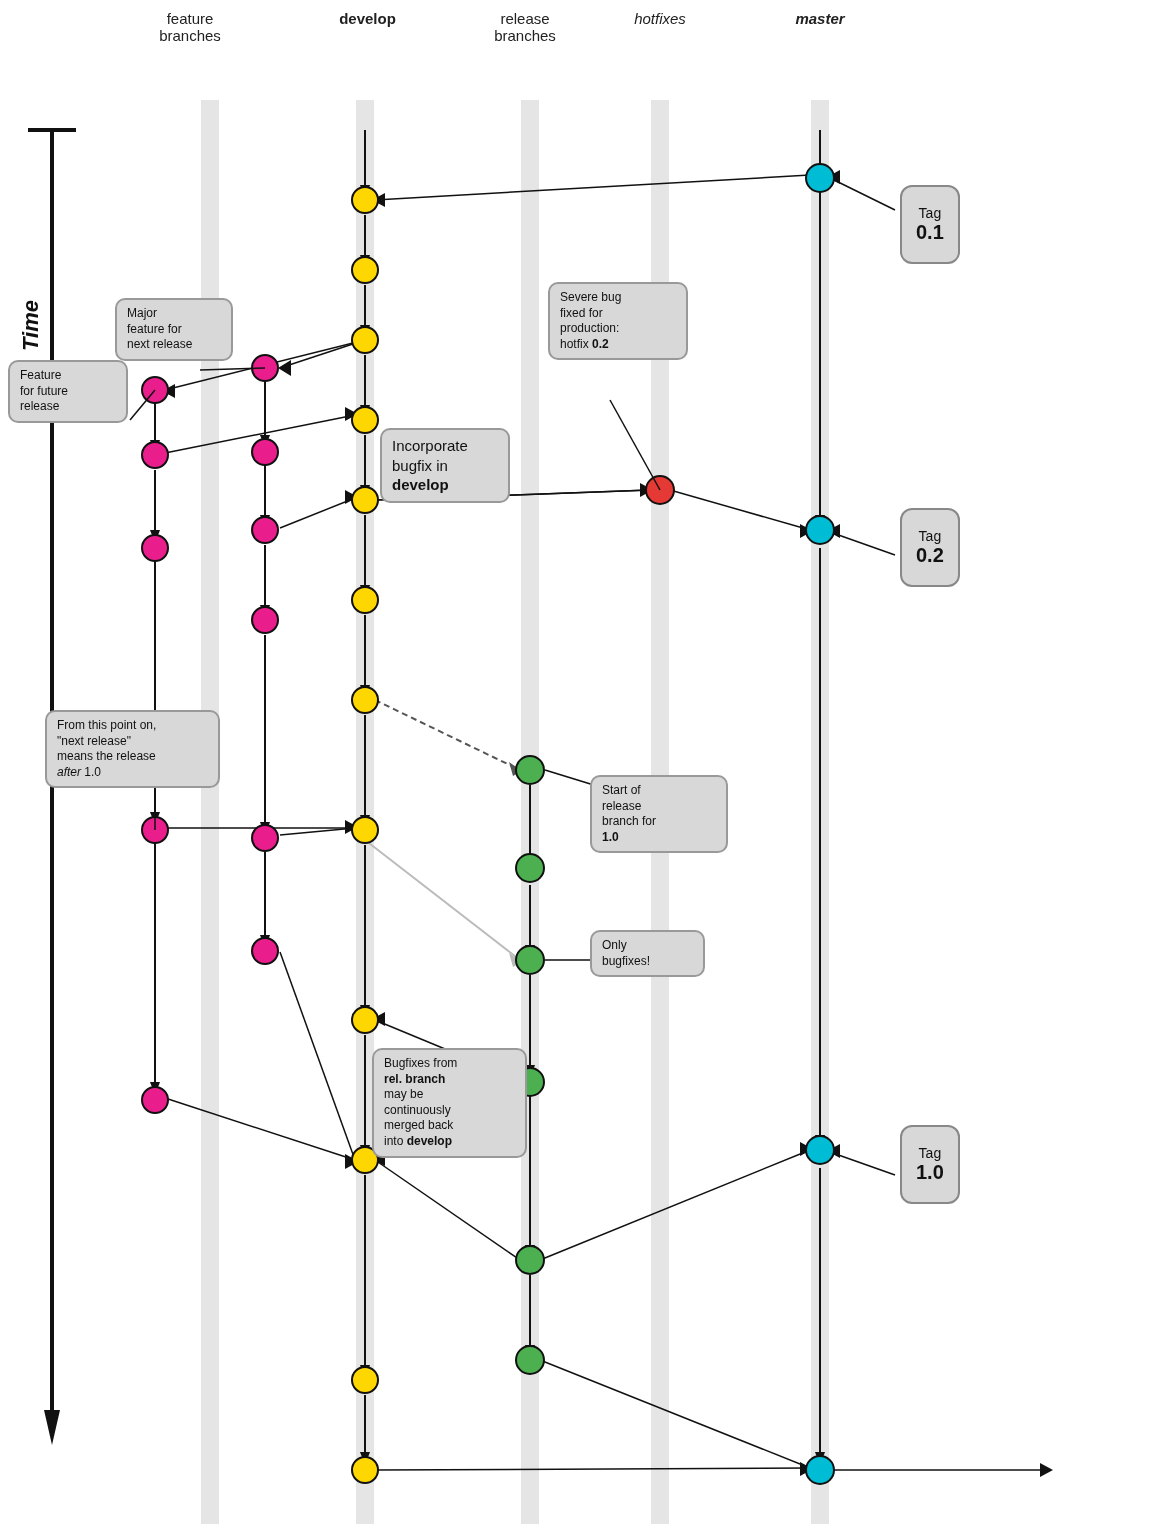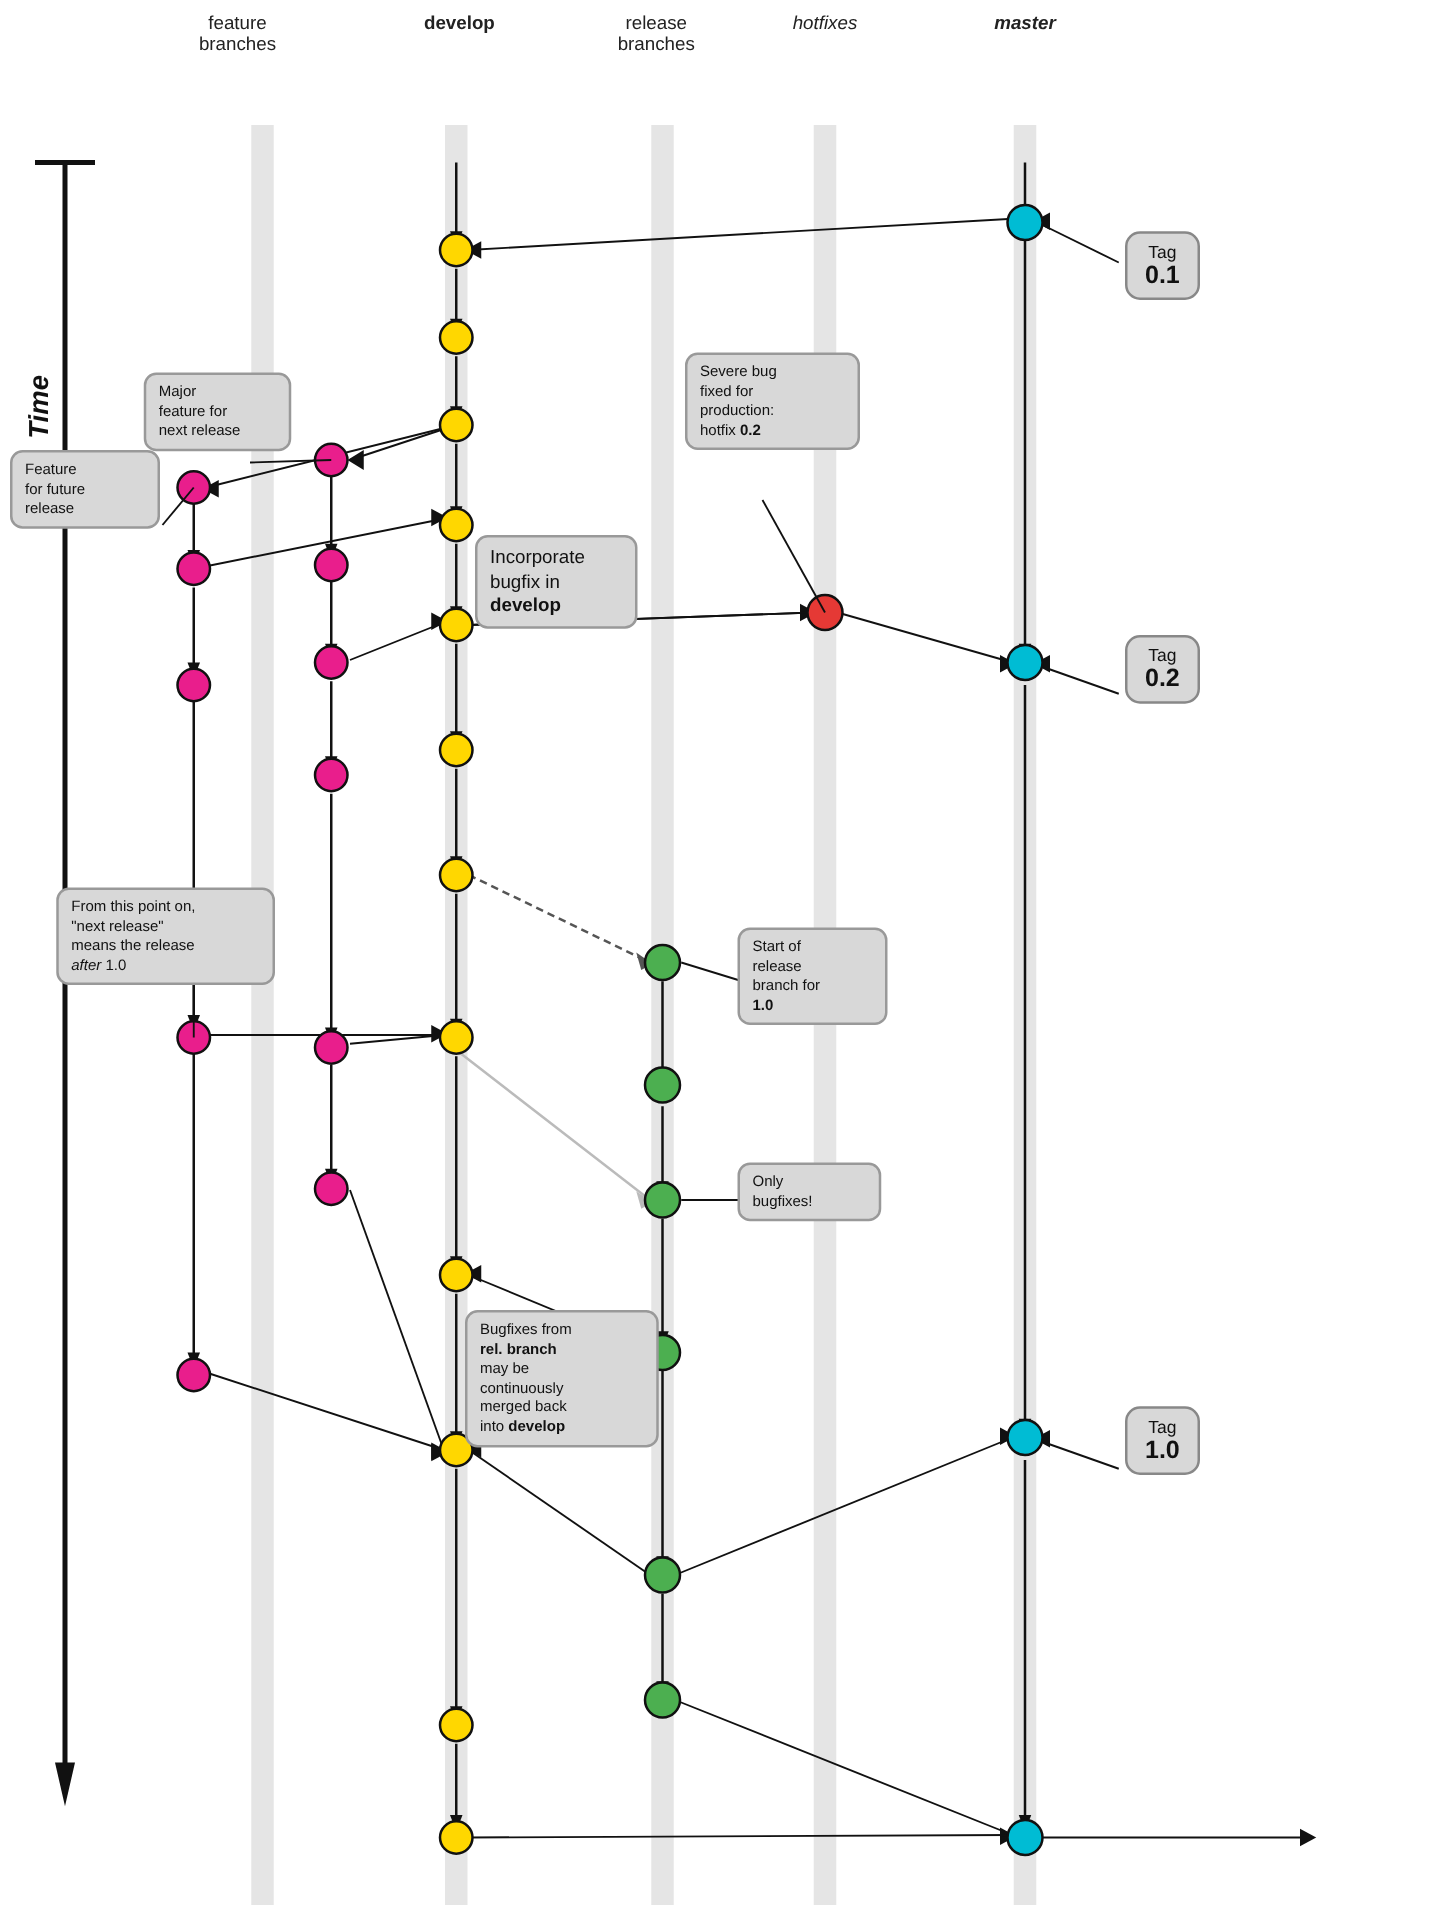--- a/index.html
+++ b/index.html
@@ -32,21 +32,21 @@
       font-weight: bold;
     }
     .label-box i {
       font-style: italic;
     }
     .tag-box {
       position: absolute;
       background: #d8d8d8;
       border: 2.5px solid #888;
       border-radius: 12px;
-      padding: 6px 14px;
+      padding: 18px 14px;
       font-size: 14px;
       text-align: center;
       color: #111;
     }
     .tag-box .tag-num {
       font-size: 20px;
       font-weight: bold;
       display: block;
     }
     .col-label {
@@ -327,21 +327,21 @@
 </div>
 
 <div class="label-box" style="top:282px; left:548px; width:140px; font-size:12px;">
   Severe bug<br>fixed for<br>production:<br>hotfix <b>0.2</b>
 </div>
 
 <div class="label-box" style="top:710px; left:45px; width:175px; font-size:12px;">
   From this point on,<br>"next release"<br>means the release<br><i>after</i> 1.0
 </div>
 
-<div class="label-box" style="top:742px; left:590px; width:120px; font-size:12px;">
+<div class="label-box" style="top:775px; left:590px; width:138px; font-size:12px;">
   Start of<br>release<br>branch for<br><b>1.0</b>
 </div>
 
 <div class="label-box" style="top:930px; left:590px; width:115px; font-size:12px;">
   Only<br>bugfixes!
 </div>
 
 <div class="label-box" style="top:1048px; left:372px; width:155px; font-size:12px;">
   Bugfixes from<br><b>rel. branch</b><br>may be<br>continuously<br>merged back<br>into <b>develop</b>
 </div>

